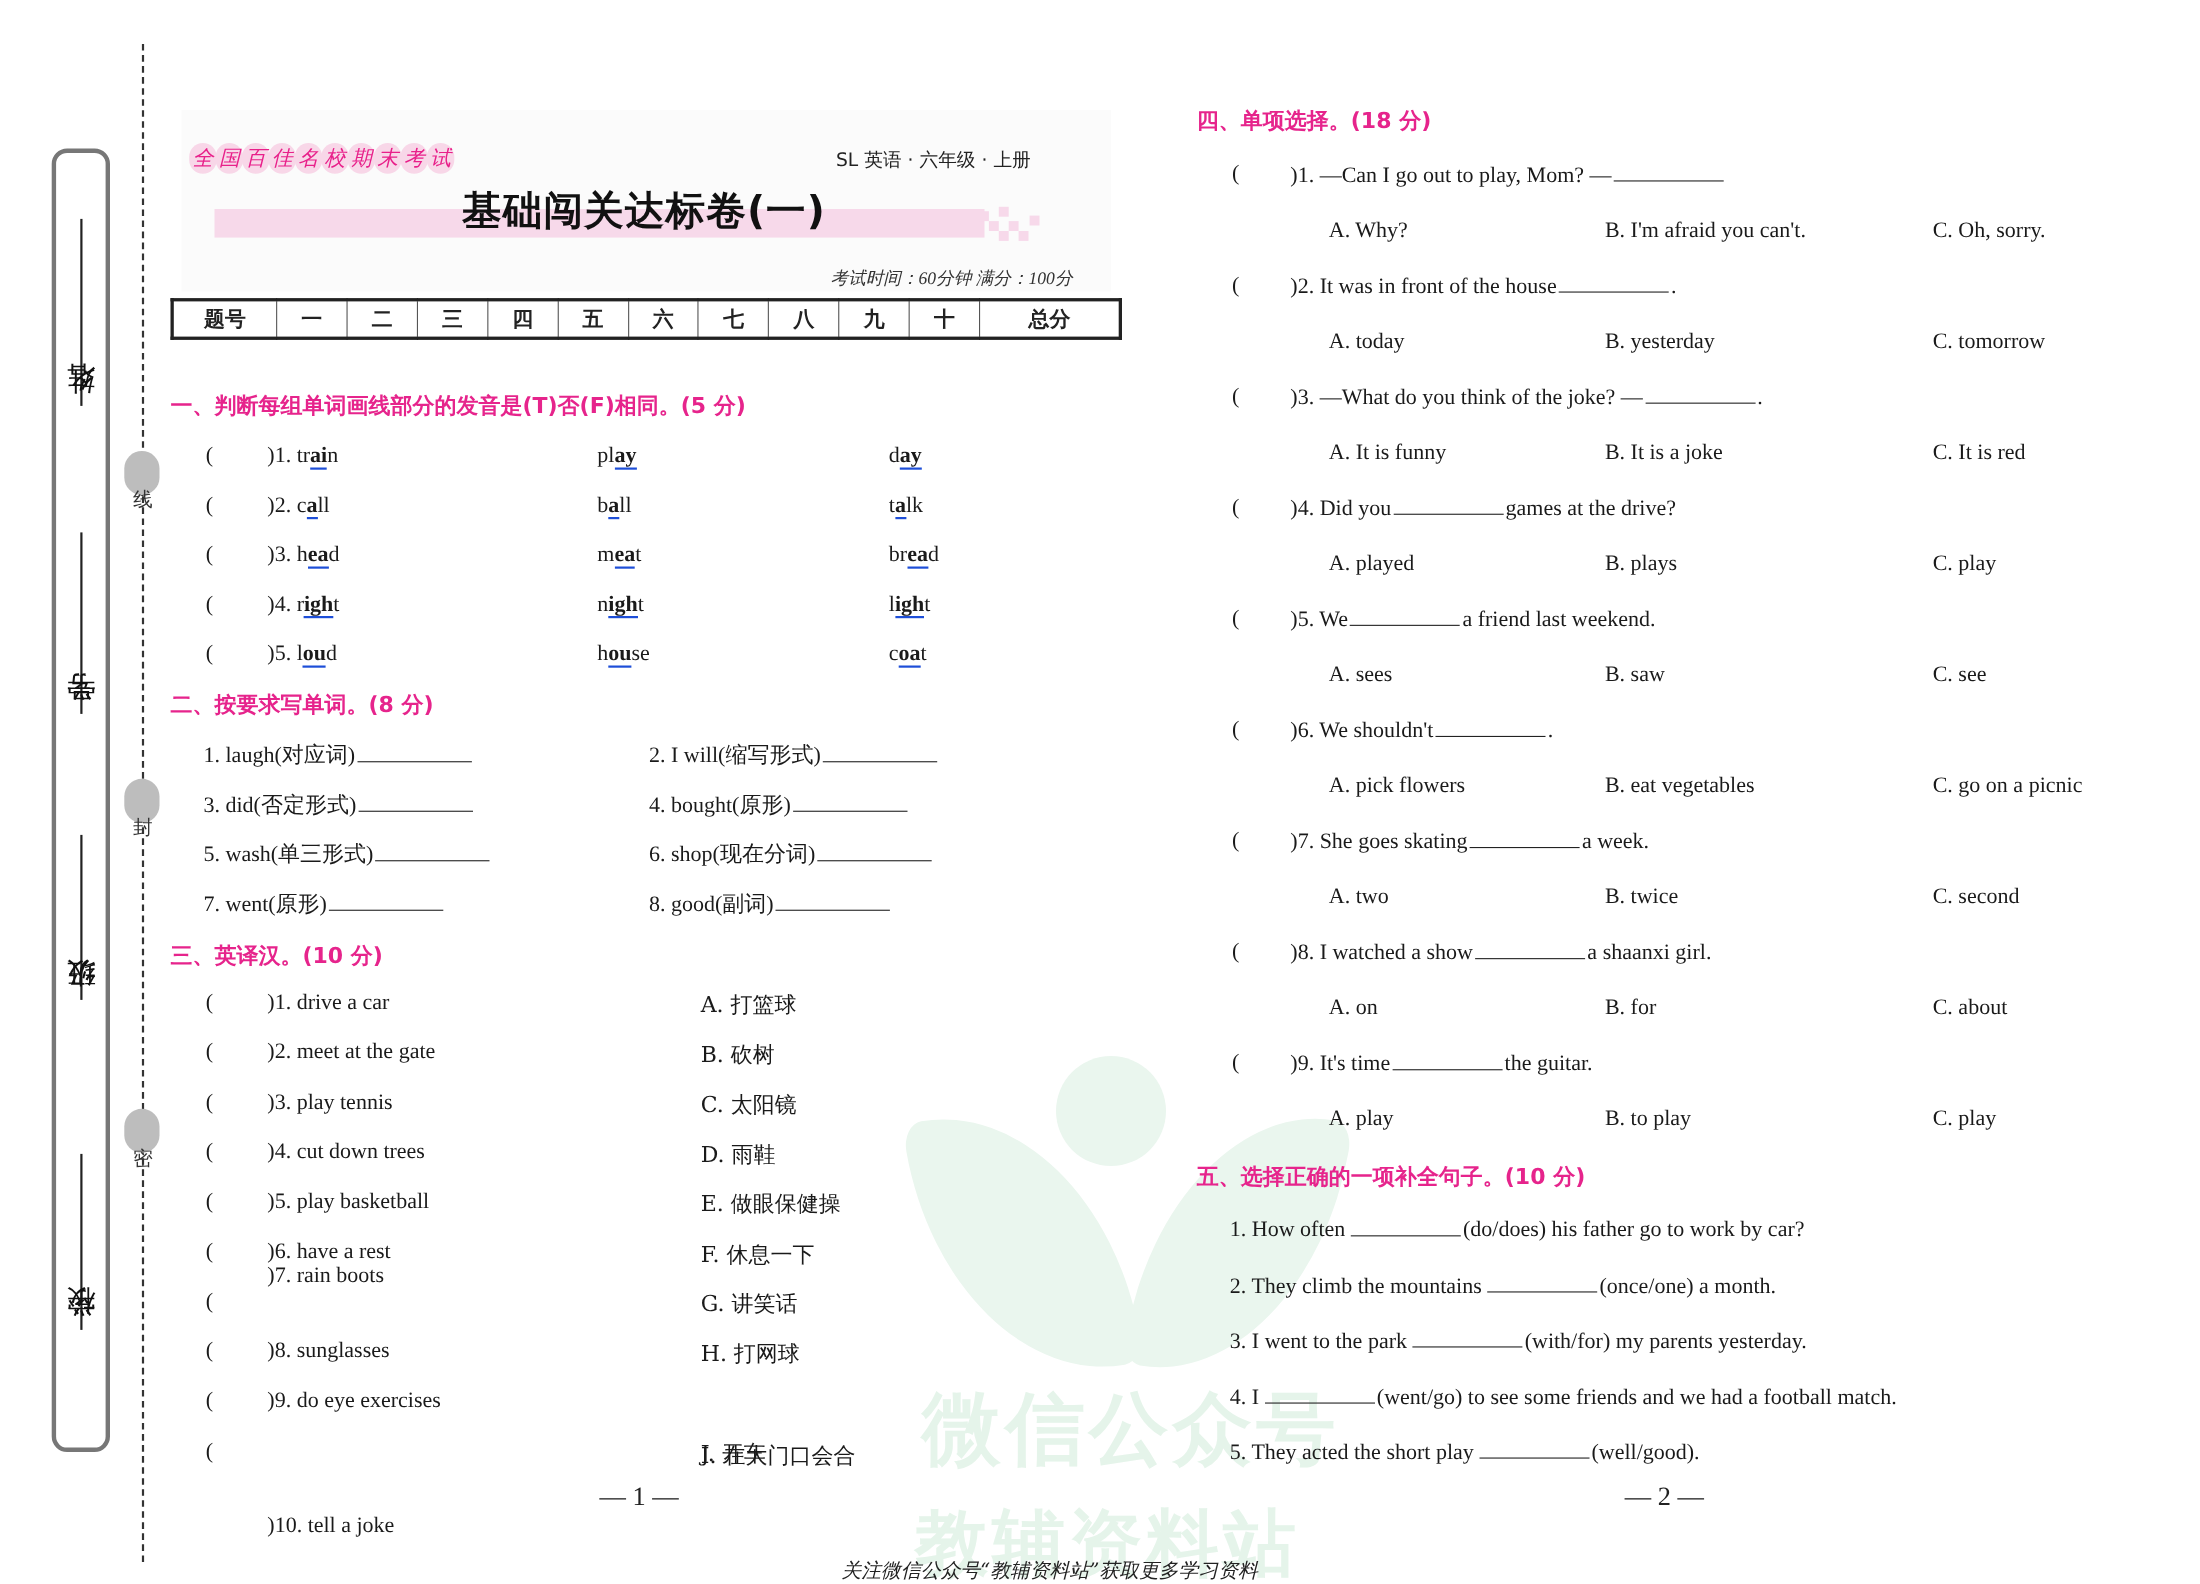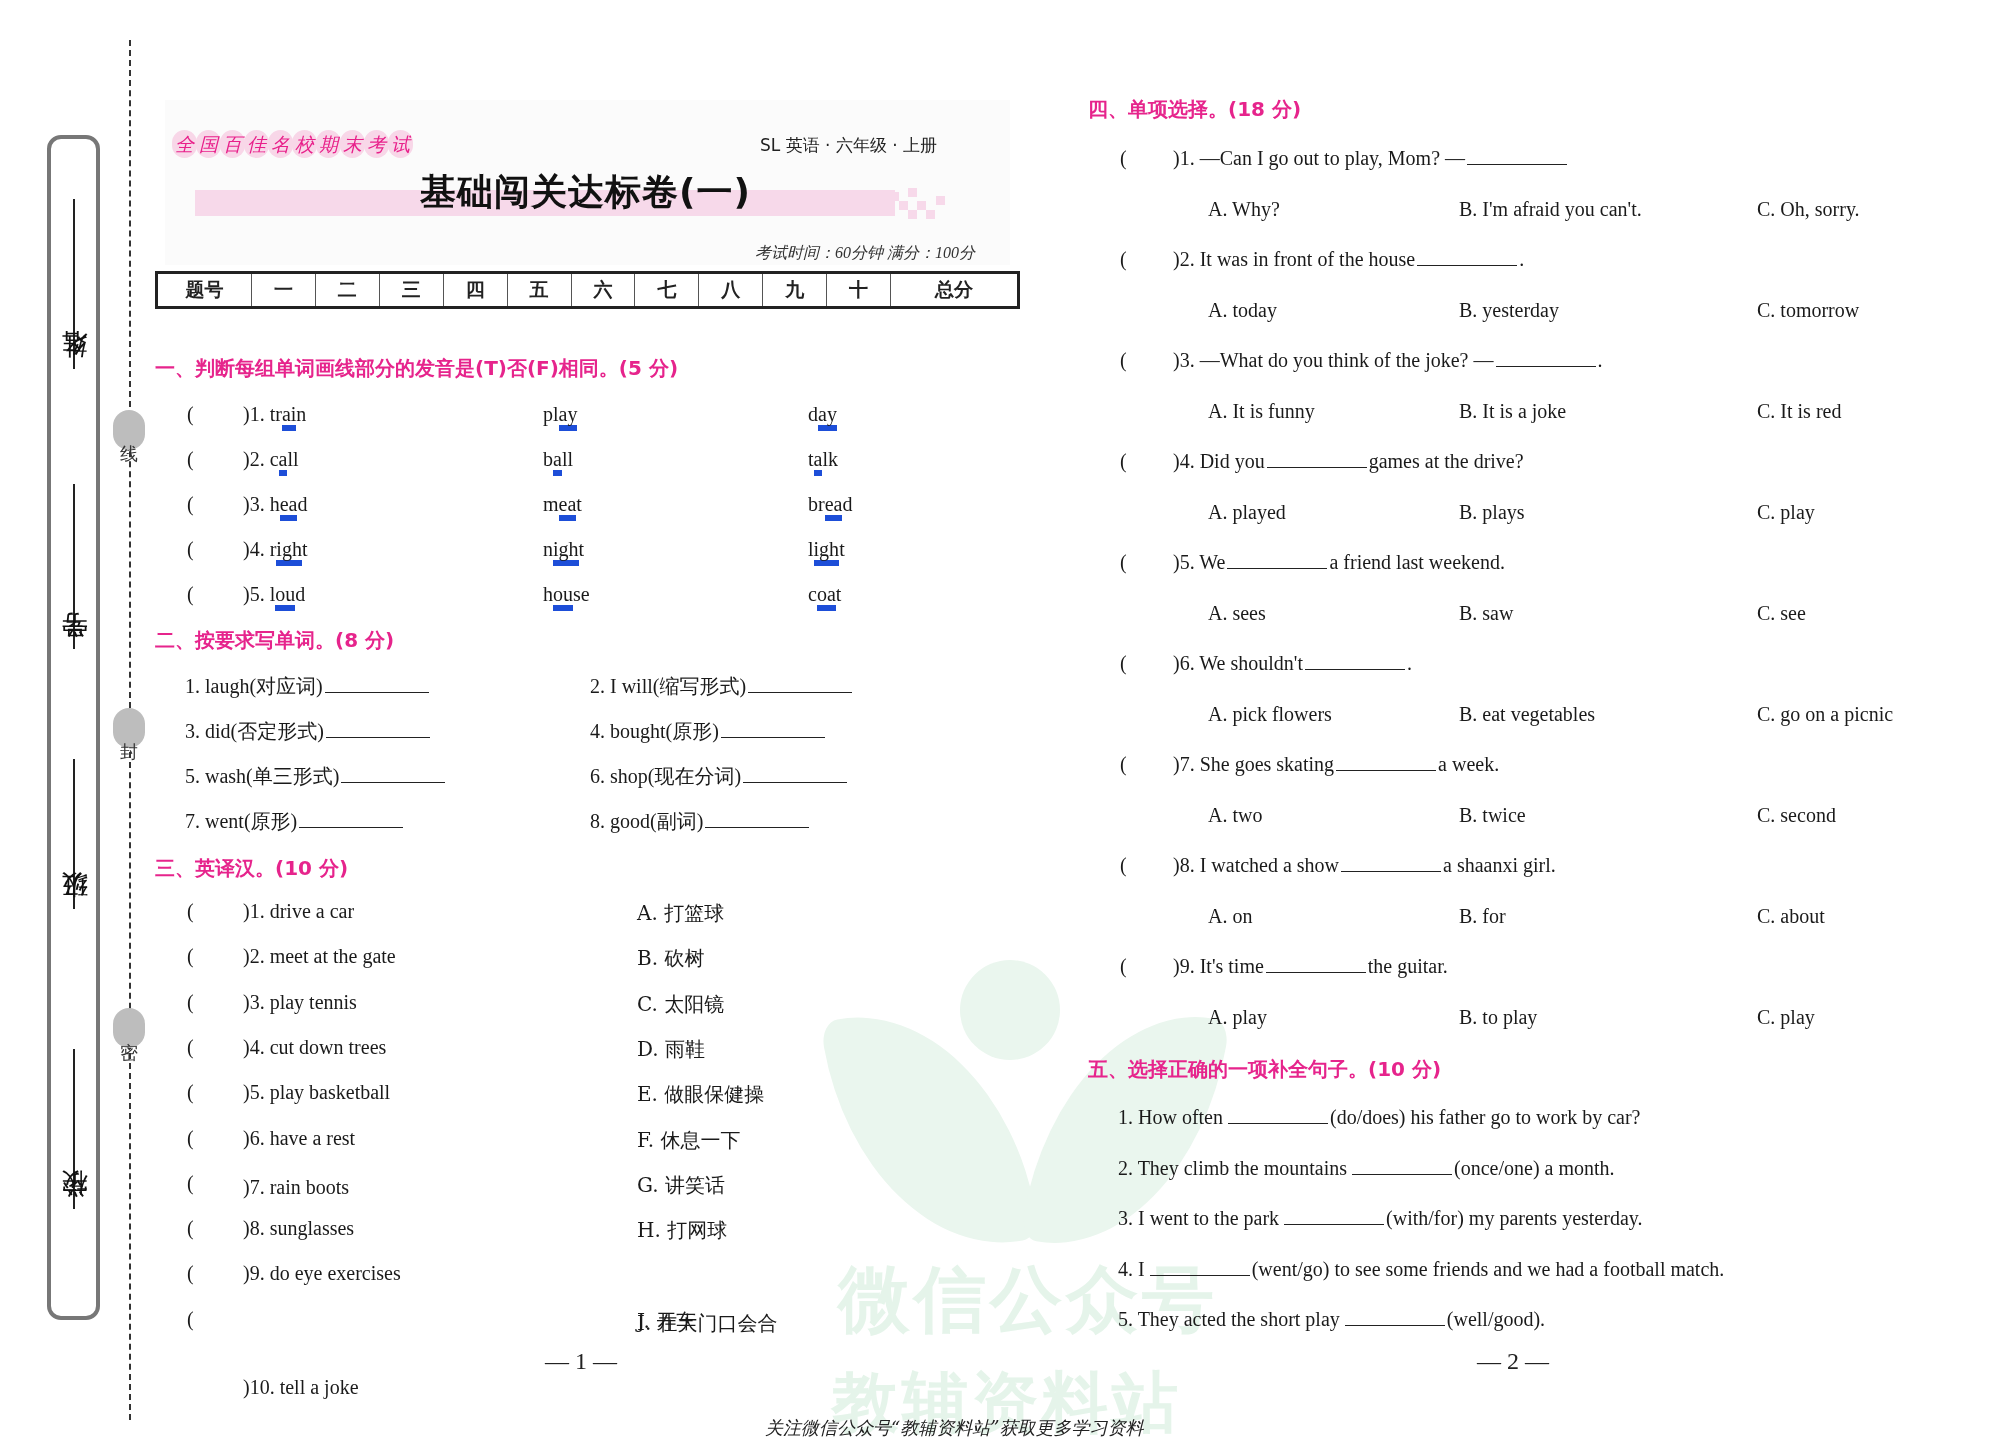--- a/index.html
+++ b/index.html
@@ -31,21 +31,21 @@
   
   table.score { position: absolute; left: 155px; top: 271px; width: 865px; border-collapse: collapse; border: 3px solid #222; font-weight: bold; }
   table.score td { border: 1.5px solid #555; height: 35px; text-align: center; font-family: "DejaVu Serif", serif; font-size: 19px; color: #222; }
   table.score td.rowhead { width: 95px; }
 
   
   .sec-title { position: absolute; font-family: "DejaVu Sans", sans-serif; font-weight: bold; font-size: 20px; color: #e6248c; white-space: nowrap; }
 
   .txt { position: absolute; font-size: 20px; white-space: nowrap; color: #1a1a1a; }
   .paren { position: absolute; font-size: 20px; }
-  u.ul { text-decoration: none; border-bottom: 6px solid #1d4ed8; padding-bottom: 0; }
+  u.ul { text-decoration: none; border-bottom: 2px solid #1d4ed8; padding-bottom: 0; font-weight: bold; }
   .blank { display: inline-block; border-bottom: 1.8px solid #222; height: 18px; vertical-align: baseline; }
 
   .page-num { position: absolute; font-size: 24px; color: #222; }
 
   
   .wm-circle { position: absolute; left: 960px; top: 960px; width: 100px; height: 100px; border-radius: 50%; background: #eaf6ee; }
   .wm-leaf-l { position: absolute; left: 840px; top: 1005px; width: 180px; height: 250px; background: #eaf6ee; border-radius: 10% 90% 10% 90%; transform: rotate(-10deg); }
   .wm-leaf-r { position: absolute; left: 1040px; top: 1005px; width: 170px; height: 250px; background: #eaf6ee; border-radius: 90% 10% 90% 10%; transform: rotate(10deg); }
   .wm-text1 { position: absolute; left: 838px; top: 1252px; font-family: "DejaVu Sans", sans-serif; font-weight: bold; font-size: 72px; color: #e5f4ea; letter-spacing: 4px; white-space: nowrap; }
   .wm-text2 { position: absolute; left: 832px; top: 1358px; font-family: "DejaVu Sans", sans-serif; font-weight: bold; font-size: 66px; color: #e5f4ea; letter-spacing: 4px; white-space: nowrap; }
@@ -179,21 +179,21 @@
     <span class="paren" style="left:187px; top:1035.9px;">(</span>
     <div class="txt" style="left:243px; top:1035.9px;">)4. cut down trees</div>
     <div class="txt" style="left:637px; top:1035.9px; font-family:'DejaVu Serif', serif;">D. 雨鞋</div>
     <span class="paren" style="left:187px; top:1081.2px;">(</span>
     <div class="txt" style="left:243px; top:1081.2px;">)5. play basketball</div>
     <div class="txt" style="left:637px; top:1081.2px; font-family:'DejaVu Serif', serif;">E. 做眼保健操</div>
     <span class="paren" style="left:187px; top:1126.5px;">(</span>
     <div class="txt" style="left:243px; top:1126.5px;">)6. have a rest</div>
     <div class="txt" style="left:637px; top:1126.5px; font-family:'DejaVu Serif', serif;">F. 休息一下</div>
     <span class="paren" style="left:187px; top:1171.8px;">(</span>
-    <div class="txt" style="left:243px; top:1176px;">)7. rain boots</div>
+    <div class="txt" style="left:243px; top:1148px;">)7. rain boots</div>
     <div class="txt" style="left:637px; top:1171.8px; font-family:'DejaVu Serif', serif;">G. 讲笑话</div>
     <span class="paren" style="left:187px; top:1217.1px;">(</span>
     <div class="txt" style="left:243px; top:1217.1px;">)8. sunglasses</div>
     <div class="txt" style="left:637px; top:1217.1px; font-family:'DejaVu Serif', serif;">H. 打网球</div>
     <span class="paren" style="left:187px; top:1262.4px;">(</span>
     <div class="txt" style="left:243px; top:1262.4px;">)9. do eye exercises</div>
     <div class="txt" style="left:637px; top:1262.4px; font-family:'DejaVu Serif', serif;margin-top:48px;">I. 在大门口会合</div>
     <span class="paren" style="left:187px; top:1307.7px;">(</span>
     <div class="txt" style="left:243px; top:1376px;font-family:Liberation Serif, serif;">)10. tell a joke</div>
     <div class="txt" style="left:637px; top:1307.7px; font-family:'DejaVu Serif', serif;">J. 开车</div>

